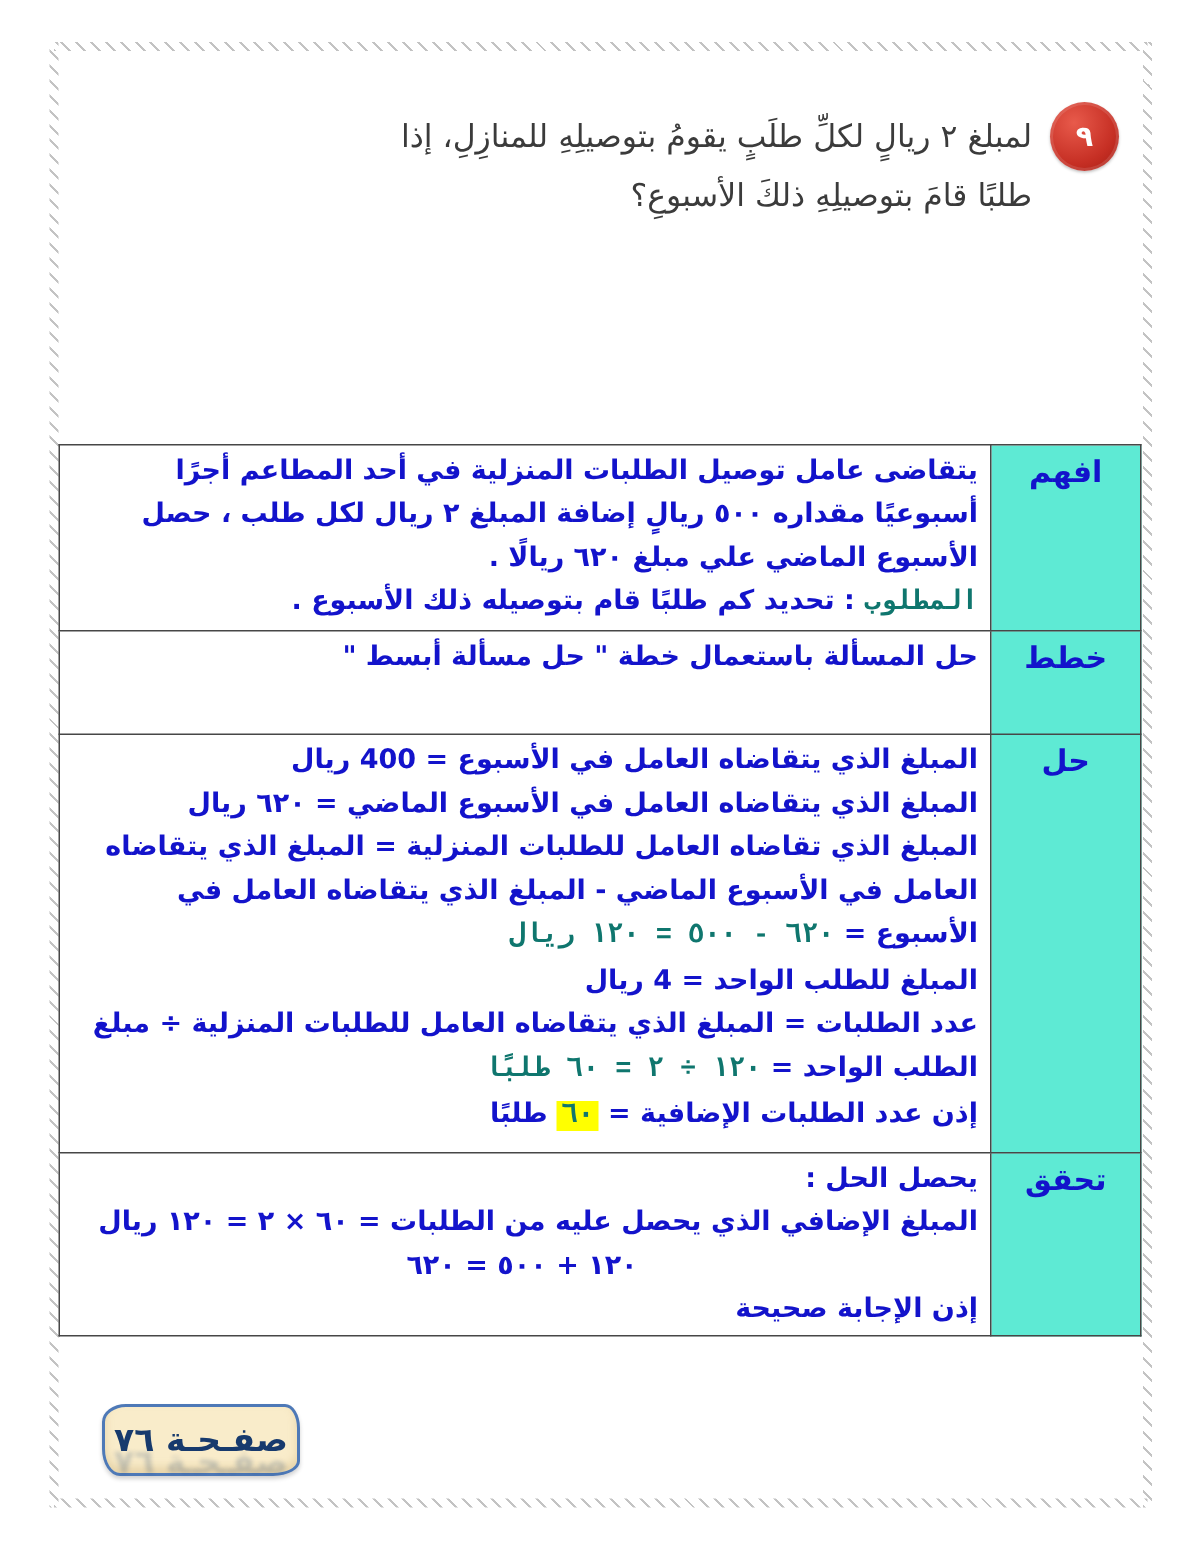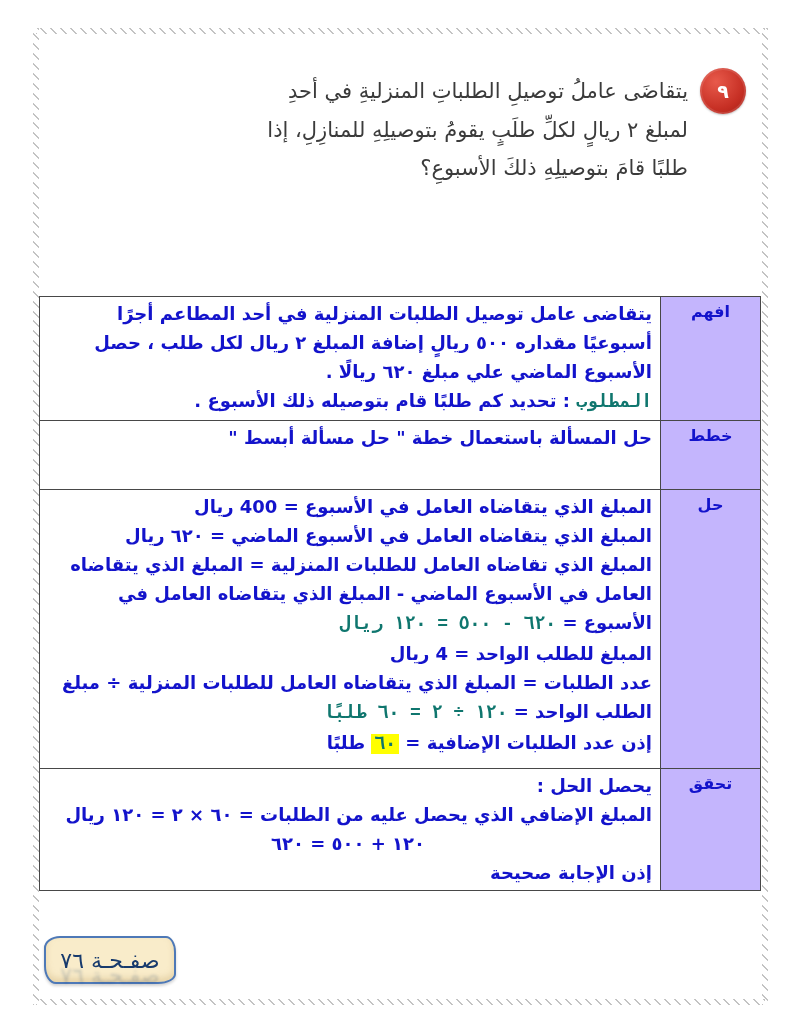--- a/index.html
+++ b/index.html
@@ -34,63 +34,62 @@
   }
   .q-line{white-space:nowrap;}
 
   
   .strategy-table{
     position:absolute;top:296px;right:39px;width:722px;
     border-collapse:collapse;table-layout:fixed;
   }
   .strategy-table td{border:1px solid #474747;vertical-align:top;}
   .label-cell{
-    width:97px;background:#c4b5fd;text-align:center;
-    color:#1313cb;font-weight:bold;font-size:16px;padding-top:5px;margin-left:25px;
+    width:97px;background:#5eead4;text-align:center;
+    color:#1313cb;font-weight:bold;font-size:20px;padding-top:5px;margin-left:25px;
   }
   .content-cell{
     padding:2px 8px 3px 4px;text-align:right;
     color:#1313cb;font-weight:bold;font-size:18px;line-height:29px;
   }
   #table-body tr:nth-child(1) td{height:112px;}
   #table-body tr:nth-child(2) td{height:62px;}
   #table-body tr:nth-child(3) td{height:272px;}
   #table-body tr:nth-child(4) td{height:114px;}
   .seg-blue{color:#1313cb;}
   .seg-red{color:#0f766e;font-family:Liberation Mono, monospace;}
   .seg-hl{background:#ffff00;padding:0 3px;}
   .line-center{text-align:center;}
 
   
   .page-badge{
-    position:absolute;left:44px;top:936px;width:128px;height:44px;
+    position:absolute;left:68px;top:936px;width:128px;height:44px;
     background:#f9ecca;border:2px solid #4e79b7;
     border-radius:16px 10px 18px 12px / 12px 16px 10px 18px;
     display:flex;align-items:center;justify-content:center;
-    font-size:22px;font-weight:normal;color:#173a6d;
+    font-size:22px;font-weight:bold;color:#173a6d;
     box-shadow:0 2px 3px rgba(0,0,0,0.18), inset 0 -4px 6px rgba(197,166,106,0.35);
     text-shadow:0 15px 3px rgba(23,58,109,0.22);
   }
 </style>
 </head>
 <body>
 
 <div class="page">
 
   <div class="frame frame-top"></div>
   <div class="frame frame-bottom"></div>
   <div class="frame frame-left"></div>
   <div class="frame frame-right"></div>
 
   <div class="q-badge">
     <span>٩</span>
   </div>
 
   <div class="question" id="question-lines">
-      <div class="q-line">يتقاضَى عاملُ توصيلِ الطلباتِ المنزليةِ في أحدِ</div>
       <div class="q-line">لمبلغ ٢ ريالٍ لكلِّ طلَبٍ يقومُ بتوصيلِهِ للمنازِلِ، إذا</div>
       <div class="q-line">طلبًا قامَ بتوصيلِهِ ذلكَ الأسبوعِ؟</div>
     </div>
 
   <table class="strategy-table">
     <tbody id="table-body">
         <tr>
           <td class="label-cell">افهم</td>
           <td class="content-cell">
             <div class="line"><span class="seg-blue">يتقاضى عامل توصيل الطلبات المنزلية في أحد المطاعم أجرًا أسبوعيًا مقداره ٥٠٠ ريالٍ إضافة المبلغ ٢ ريال لكل طلب ، حصل الأسبوع الماضي علي مبلغ ٦٢٠ ريالًا .</span></div>

